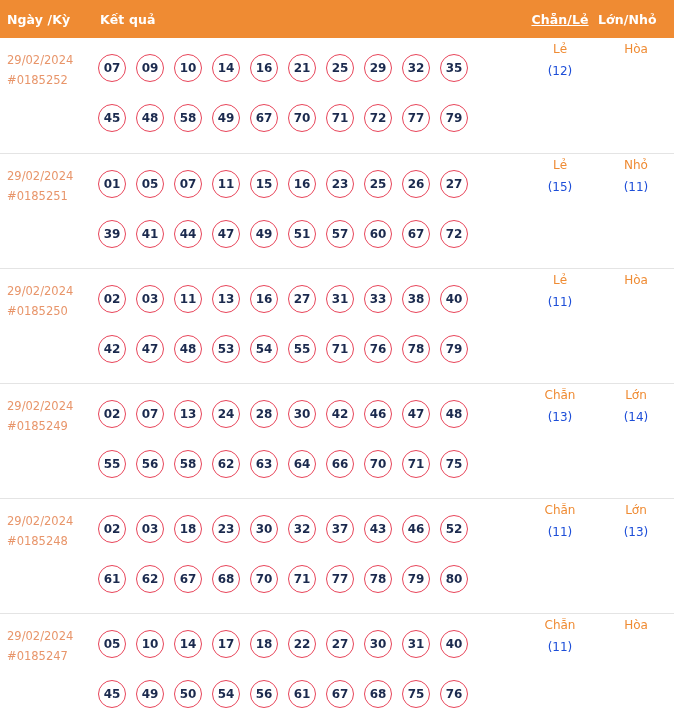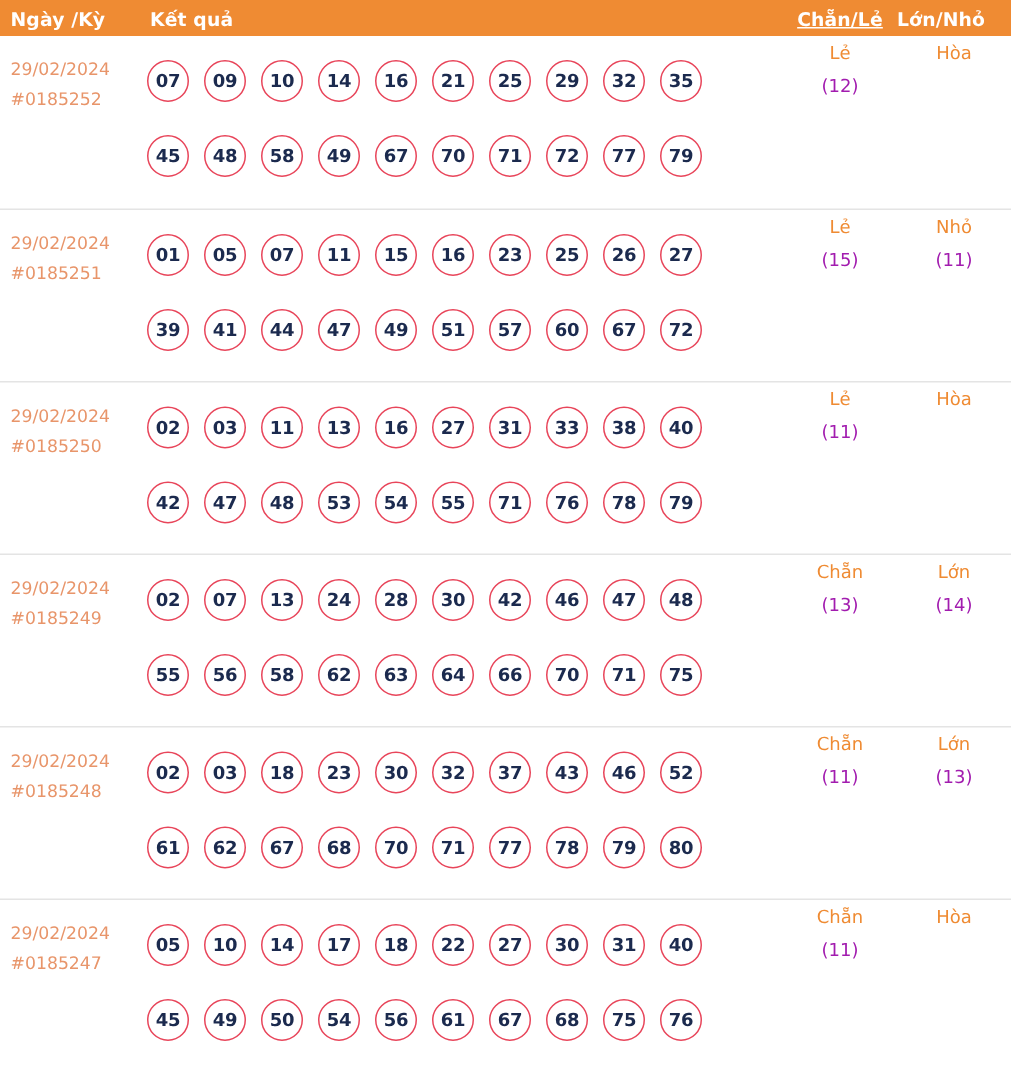--- a/index.html
+++ b/index.html
@@ -15,21 +15,21 @@
     overflow: hidden;
   }
   .results-table {
     width: 674px;
     border-collapse: collapse;
     table-layout: fixed;
   }
   
   .thead-row {
     background: #ef8b33;
-    height: 24px;
+    height: 38px;
   }
   .thead-row th {
     color: #ffffff;
     font-size: 12.5px;
     font-weight: bold;
     text-align: left;
     padding: 0;
     vertical-align: middle;
     letter-spacing: 0.1px;
     white-space: nowrap;
@@ -85,21 +85,21 @@
     letter-spacing: -0.2px;
   }
 
   .cell-tag {
     text-align: center;
     color: #ef8b33;
     font-size: 12px;
     line-height: 22px;
   }
   .tag-label, .tag-count { display: block; }
-  .tag-count { color: #a21caf; }
+  .tag-count { color: #1d4ed8; }
 </style>
 </head>
 <body>
 
 <table class="results-table">
   <thead>
     <tr class="thead-row">
       <th class="col-date">Ngày /Kỳ</th>
       <th class="col-result">Kết quả</th>
       <th class="col-oddeven">Chẵn/Lẻ</th>

